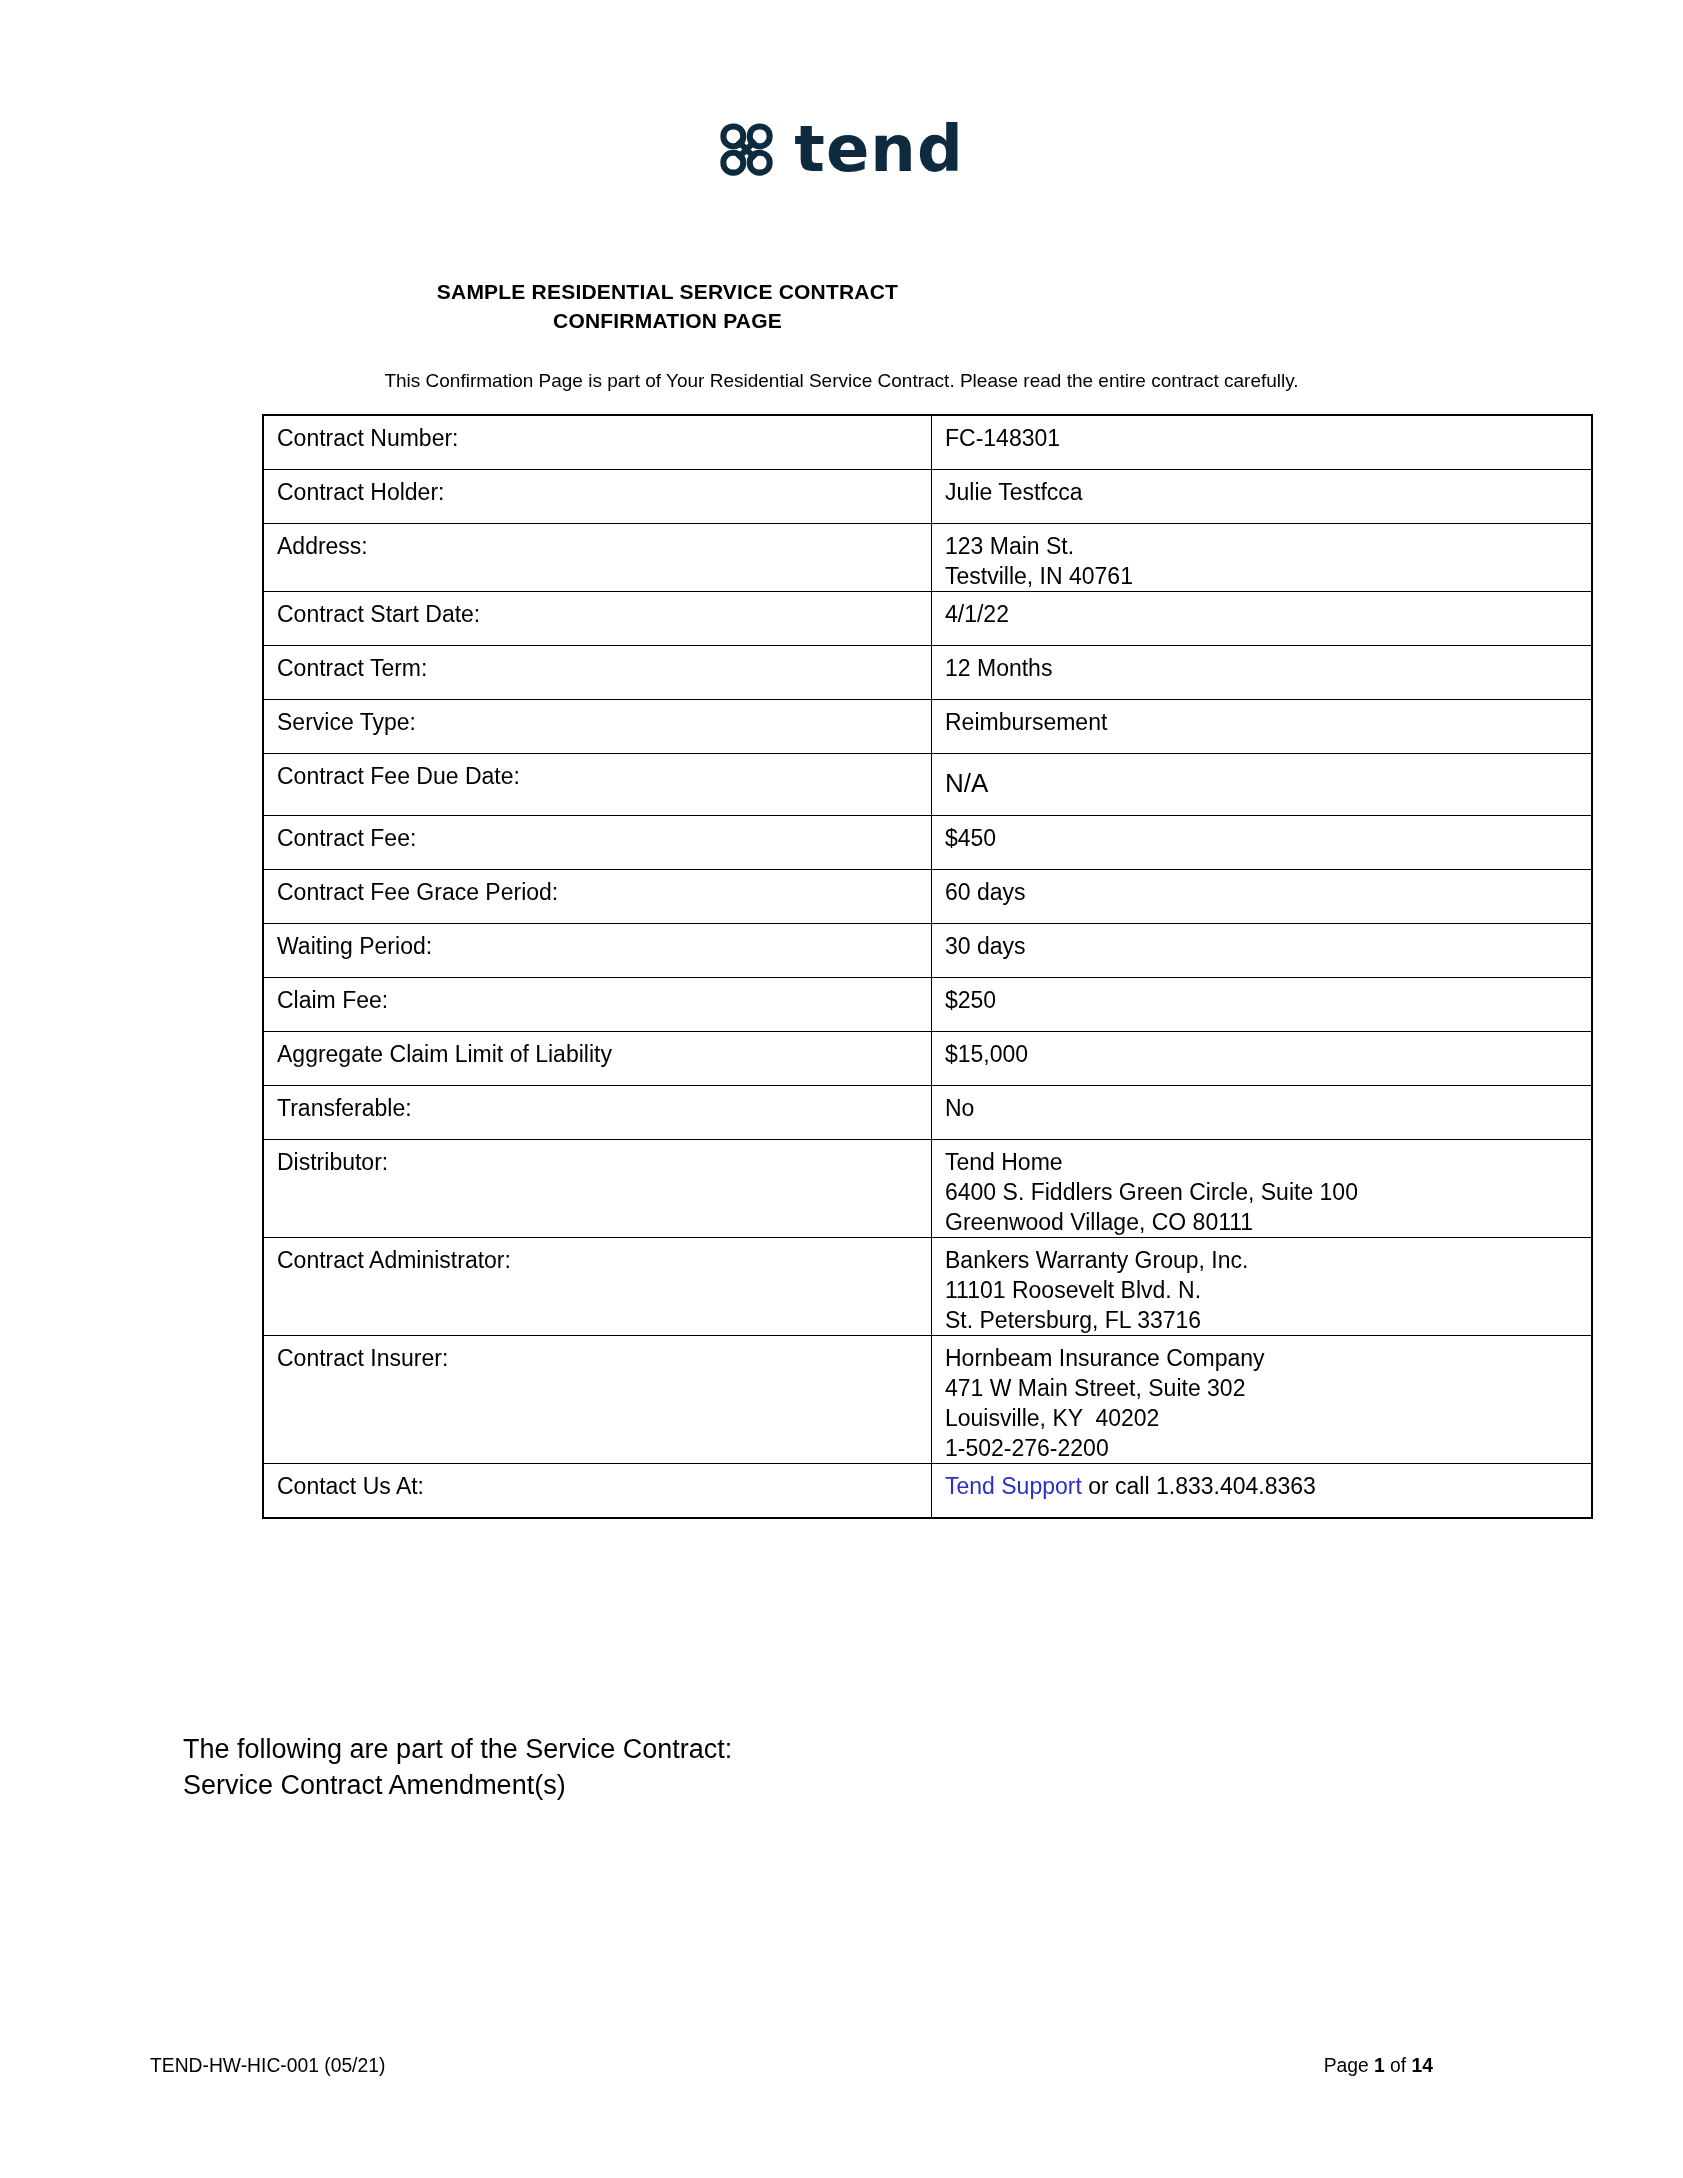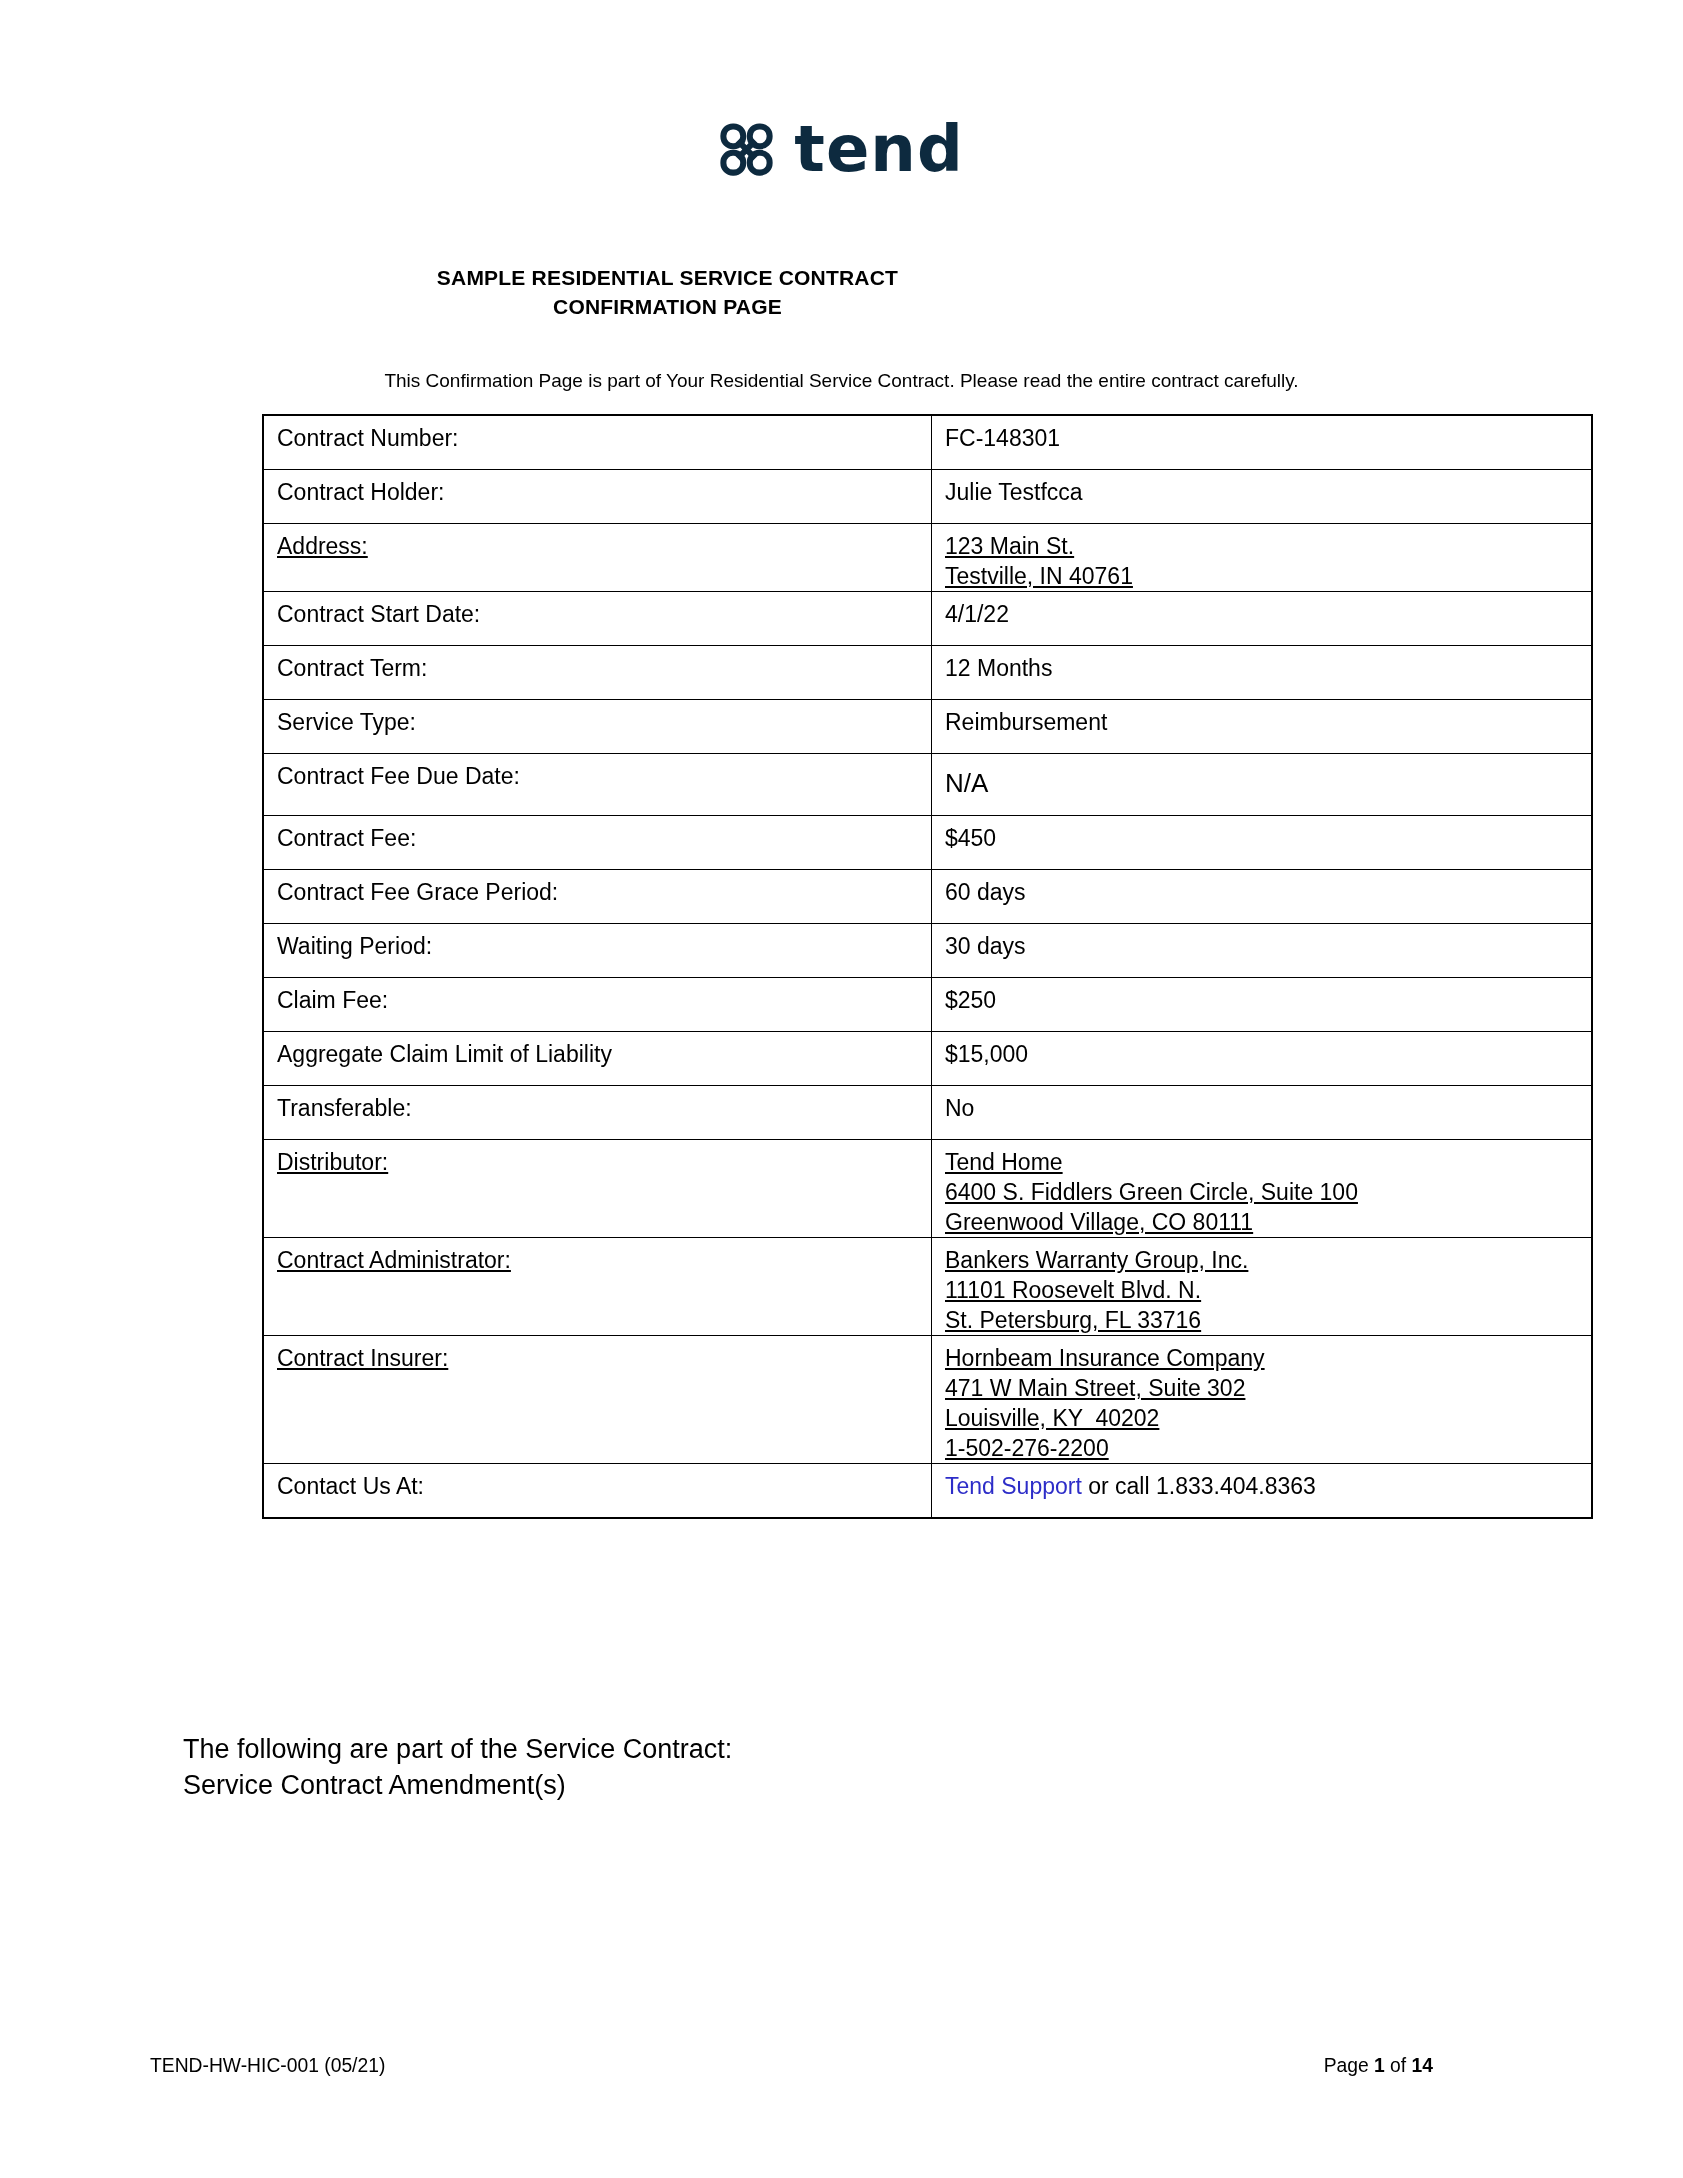--- a/index.html
+++ b/index.html
@@ -46,21 +46,21 @@
     font-weight: 600;
     letter-spacing: 1px;
     color: #0d2a3f;
     line-height: 1;
     text-transform: lowercase;
   }
 
   
   .doc-title {
     position: absolute;
-    top: 263px;
+    top: 277px;
     left: 0;
     width: 1335px;
     text-align: center;
     font-family: "Liberation Sans", sans-serif;
     font-weight: bold;
     font-size: 21px;
     line-height: 29px;
     letter-spacing: 0.2px;
     color: #000;
   }
@@ -92,21 +92,21 @@
     vertical-align: top;
     font-size: 23px;
     line-height: 30px;
     padding: 7px 12px 16px 13px;
     color: #000;
   }
   .contract-table td.label { width: 642px; }
   .contract-table td.value { width: 634px; }
 
   .contract-table tr.r-addr td,
-  .contract-table tr.r-multi td { padding-bottom: 0; text-decoration: underline; }
+  .contract-table tr.r-multi td { padding-bottom: 0; }
 
   .val-line { display: block; white-space: pre; }
 
   .val-big {
     font-size: 26px;
     line-height: 32px;
     display: inline-block;
     padding-top: 6px;
   }
 

